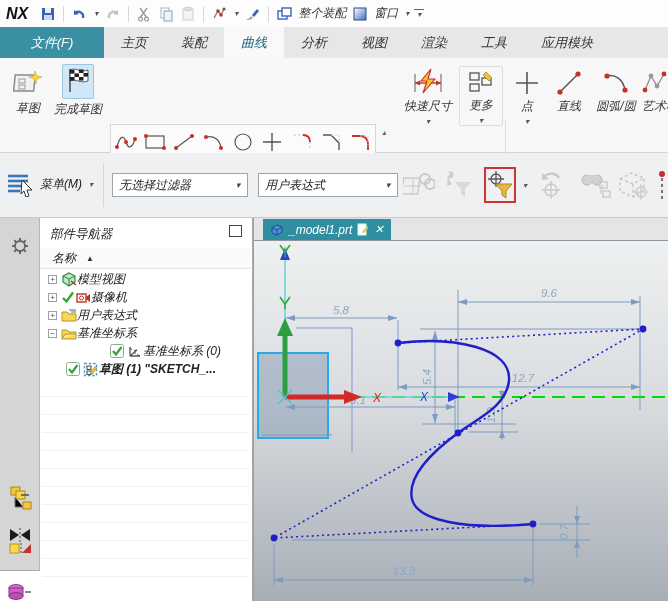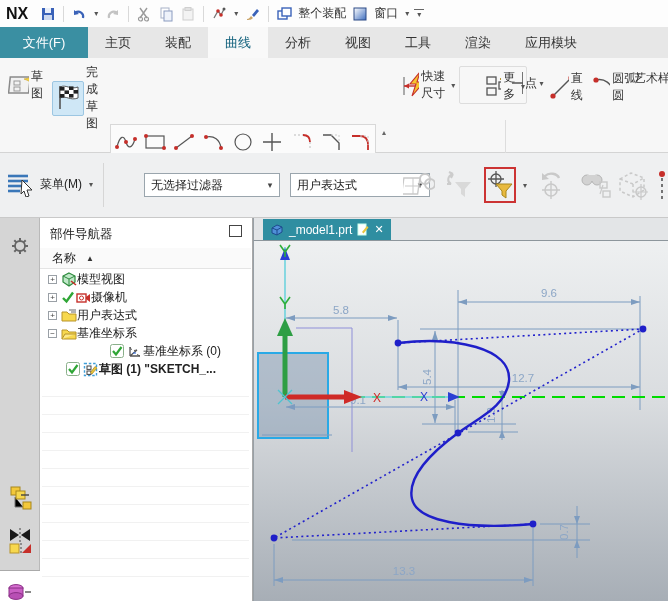--- a/index.html
+++ b/index.html
@@ -1,44 +1,44 @@
 <!DOCTYPE html>
 <html><head>
 <meta charset="utf-8">
 <style>
   html,body{margin:0;padding:0;background:#fff;}
   .app{position:relative;width:668px;height:601px;overflow:hidden;
        font-family:"Liberation Sans",sans-serif;font-size:12px;color:#222;
-       background:#f97316;user-select:none;}
+       background:#f97316;user-select:none;font-style:italic;}
   .abs{position:absolute;}
   
   .titlebar{left:0;top:0;width:668px;height:27px;background:#fdfdfd;display:flex;align-items:center;gap:2px;padding-left:6px;box-sizing:border-box;}
   .logo{font-weight:bold;font-size:16px;color:#111;letter-spacing:0;margin-right:8px;}
   .tbtn{display:flex;align-items:center;justify-content:center;width:20px;height:20px;}
   .tsep{width:1px;height:16px;background:#d9d9d9;margin:0 3px;}
   .ttext{font-size:12px;color:#333;margin:0 2px;}
   .dd{font-size:8px;color:#555;width:10px;text-align:center;}
   
   .tabrow{left:0;top:27px;width:668px;height:31px;background:#e7e7e7;display:flex;align-items:stretch;}
-  .filetab{width:88px;background:#3a8fa2;color:#fff;display:flex;align-items:center;justify-content:center;font-size:13px;}
+  .filetab{width:104px;background:#3a8fa2;color:#fff;display:flex;align-items:center;justify-content:center;font-size:13px;}
   .rtab{padding:0 17px;display:flex;align-items:center;font-size:13px;color:#333;}
   .rtab.active{background:#f9f9f9;color:#14637e;}
   
   .ribbon{left:0;top:58px;width:668px;height:95px;background:#f7f7f7;border-bottom:1px solid #d4d4d4;box-sizing:border-box;}
-  .bigbtn{position:absolute;display:flex;flex-direction:row;align-items:center;gap:2px;font-size:12px;color:#333;justify-content:flex-end;}
+  .bigbtn{position:absolute;display:flex;flex-direction:column;align-items:center;gap:2px;font-size:12px;color:#333;}
   .flagbg{background:#cfe7f6;border:1px solid #9cc6e2;border-radius:2px;padding:1px;}
   .grid{position:absolute;left:110px;top:66px;width:264px;height:66px;border:1px solid #d8d8d8;background:#fbfbfb;display:grid;grid-template-columns:repeat(9,1fr);grid-template-rows:1fr 1fr;}
   .gcell{display:flex;align-items:center;justify-content:center;}
   .gallery{position:absolute;left:377px;top:70px;width:14px;height:62px;display:flex;flex-direction:column;justify-content:space-between;align-items:center;color:#666;font-size:8px;}
   .grouplabel{position:absolute;top:139px;font-size:12px;color:#2e7fa5;}
   .gsep{position:absolute;top:62px;width:1px;height:86px;background:#ddd;}
   
   .seltoolbar{left:0;top:153px;width:668px;height:65px;background:#eff0f1;border-bottom:1px solid #c9c9c9;box-sizing:border-box;}
   .menu{position:absolute;left:6px;top:18px;display:flex;align-items:center;gap:4px;font-size:12px;color:#222;}
-  .combo{position:absolute;top:20px;height:24px;background:#fff;border:1px solid #9aa5ad;display:flex;align-items:center;box-sizing:border-box;font-size:12px;color:#222;margin-left:32px;}
+  .combo{position:absolute;top:20px;height:24px;background:#fff;border:1px solid #9aa5ad;display:flex;align-items:center;box-sizing:border-box;font-size:12px;color:#222;}
   .combo .cval{flex:1;padding-left:6px;}
   .combo .carr{width:18px;text-align:center;color:#444;font-size:9px;}
   .stool{position:absolute;top:14px;width:34px;height:36px;display:flex;align-items:center;justify-content:center;}
   .redbox{border:2px solid #c33;box-sizing:border-box;}
   
   .rail{left:0;top:218px;width:40px;height:383px;background:#d5d5d5;border-right:1px solid #b9b9b9;box-sizing:border-box;}
   .railbtn{position:absolute;left:0;width:39px;height:46px;display:flex;align-items:center;justify-content:center;}
   .railbtn.sel{background:#fff;border-top:1px solid #aaa;border-bottom:1px solid #aaa;}
   
   .panel{left:40px;top:218px;width:213px;height:383px;background:#fff;border-right:1px solid #a8a8a8;box-sizing:border-box;}
@@ -147,22 +147,22 @@
     <span class="dd" style="border-top:1px solid #666;line-height:9px;">▾</span>
   </div>
 
   <div class="abs tabrow">
     <div class="filetab">文件(F)</div>
     <div class="rtab">主页</div>
     <div class="rtab">装配</div>
     <div class="rtab active">曲线</div>
     <div class="rtab">分析</div>
     <div class="rtab">视图</div>
+    <div class="rtab">渲染</div>
     <div class="rtab">工具</div>
-    <div class="rtab">渲染</div>
     <div class="rtab">应用模块</div>
   </div>
 
   <div class="abs ribbon">
 
     <div class="bigbtn" style="left:8px;top:10px;width:40px;">
       <svg width="30" height="30">
         <rect x="3" y="7" width="20" height="16" fill="#f2f2f2" stroke="#8a8a8a" stroke-width="1.5" transform="skewX(-6)"></rect>
         <rect x="6" y="11" width="6" height="4" fill="none" stroke="#999"></rect>
         <rect x="6" y="17" width="6" height="4" fill="none" stroke="#999"></rect>
@@ -318,21 +318,21 @@
       <svg width="34" height="28">
         <path d="M4 6 L4 24 M30 6 L30 24" stroke="#777" stroke-width="1.2"></path>
         <path d="M4 15 L30 15" stroke="#c62f2a" stroke-width="1.4"></path>
         <path d="M4 15 L9 12.5 L9 17.5 Z M30 15 L25 12.5 L25 17.5 Z" fill="#c62f2a"></path>
         <path d="M20 1 L10 13 L16 13 L12 25 L24 11 L17 11 Z" fill="#f7c52e" stroke="#c62f2a" stroke-width="1.1"></path>
       </svg>
       <span>快速尺寸</span>
       <span class="dd">▾</span>
     </div>
 
-    <div class="bigbtn" style="left:459px;top:8px;width:42px;border:1px solid #ddd;border-radius:2px;padding-top:2px;padding-left:24px;">
+    <div class="bigbtn" style="left:459px;top:8px;width:42px;border:1px solid #ddd;border-radius:2px;padding-top:2px;">
       <svg width="28" height="26">
         <rect x="3" y="4" width="9" height="7" fill="none" stroke="#555" stroke-width="1.3"></rect>
         <rect x="3" y="15" width="9" height="7" fill="none" stroke="#555" stroke-width="1.3"></rect>
         <rect x="15" y="9" width="9" height="7" fill="none" stroke="#555" stroke-width="1.3"></rect>
         <path d="M19 3 L25 9 L22 12 L16 6 Z" fill="#e8c53e" stroke="#a8871c" stroke-width="0.8"></path>
       </svg>
       <span>更多</span>
       <span class="dd">▾</span>
     </div>
 

